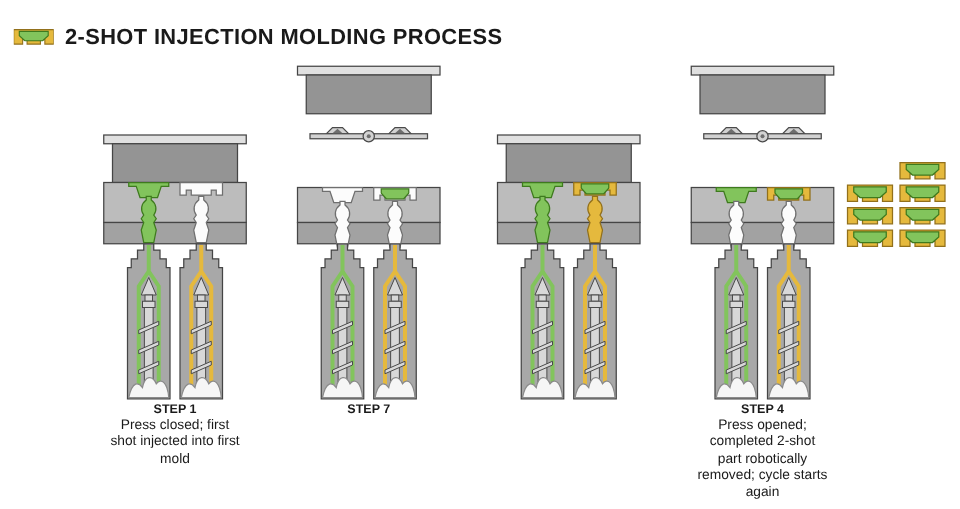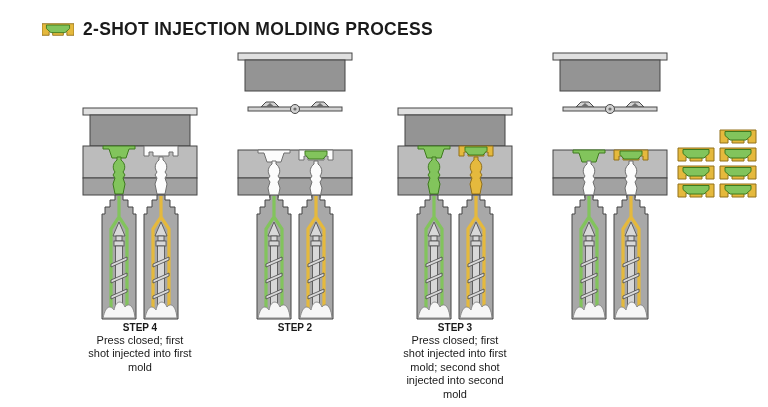--- a/index.html
+++ b/index.html
@@ -1,19 +1,19 @@
 <!DOCTYPE html>
 <html style="--green: #82c45c; --green_dark: #3e7a1e; --yellow: #e5b93d; --yellow_dark: #92701b; --outline: #454545; --platen: #949494; --mold: #bcbcbc; --band: #a2a2a2; --casing: #a8a8a8; --screw: #d8d8d8; --bar: #e0e0e0; --melt: #f6f6f6; --background: #ffffff; --text: #1a1a1a;"><head>
 <meta charset="utf-8">
 <style>
   html,body{margin:0;padding:0;background:#fff;}
   .stage{position:relative;width:768px;height:407px;background:var(--background,#fff);
          font-family:"Liberation Sans",sans-serif;overflow:hidden;}
   .scene{position:absolute;left:0;top:0;}
-  .title-row{position:absolute;left:42px;top:19px;display:flex;align-items:center;gap:9px;}
+  .title-row{position:absolute;left:11px;top:19px;display:flex;align-items:center;gap:9px;}
   .title-row h1{font-size:17.5px;font-weight:bold;margin:0;color:var(--text,#111);
                 letter-spacing:.3px;white-space:nowrap;}
   .caption{position:absolute;top:322px;width:106px;text-align:center;color:var(--text,#111);}
   .caption .lbl{font-weight:bold;font-size:10px;display:block;margin-bottom:1px;}
   .caption .desc{font-size:11px;line-height:1.22;display:block;}
   
   .outline{stroke:var(--outline,#454545);stroke-width:1;}
   .tbar{fill:var(--bar,#e0e0e0);}
   .platen{fill:var(--platen,#949494);}
   .mold{fill:var(--mold,#bcbcbc);}
@@ -145,24 +145,24 @@
   </svg>
 
   <div class="title-row">
     <svg width="32" height="13" viewBox="0 0 36 13">
       <use href="#part2"></use>
     </svg>
     <h1>2-SHOT INJECTION MOLDING PROCESS</h1>
   </div>
 
   <div class="caption" style="left:87px">
-    <span class="lbl">STEP 4</span>
+    <span class="lbl">STEP 1</span>
     <span class="desc">Press closed; first shot injected into first mold</span>
   </div>
   <div class="caption" style="left:242px">
-    <span class="lbl">STEP 2</span>
+    <span class="lbl">STEP 7</span>
   </div>
-  <div class="caption" style="left:402px">
-    <span class="lbl">STEP 3</span>
-    <span class="desc">Press closed; first shot injected into first mold; second shot injected into second mold</span>
+  <div class="caption" style="left:557px">
+    <span class="lbl">STEP 4</span>
+    <span class="desc">Press opened; completed 2-shot part robotically removed; cycle starts again</span>
   </div>
 
 </div>
 
 </body></html>

